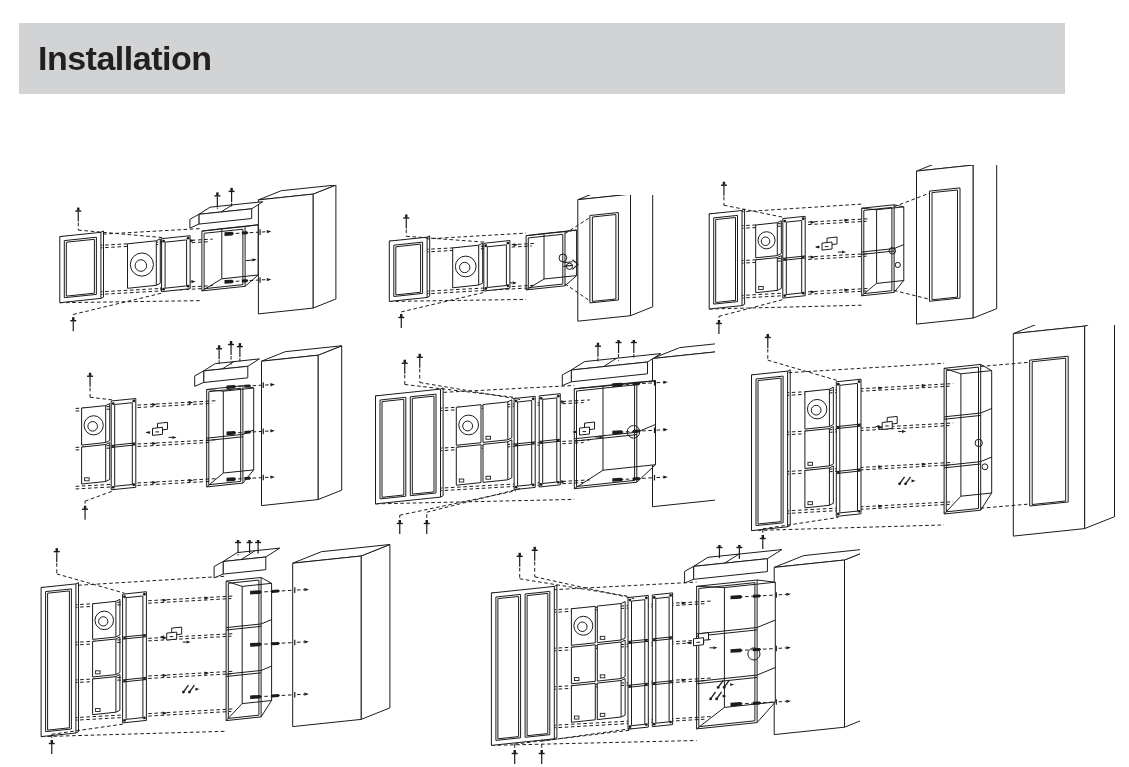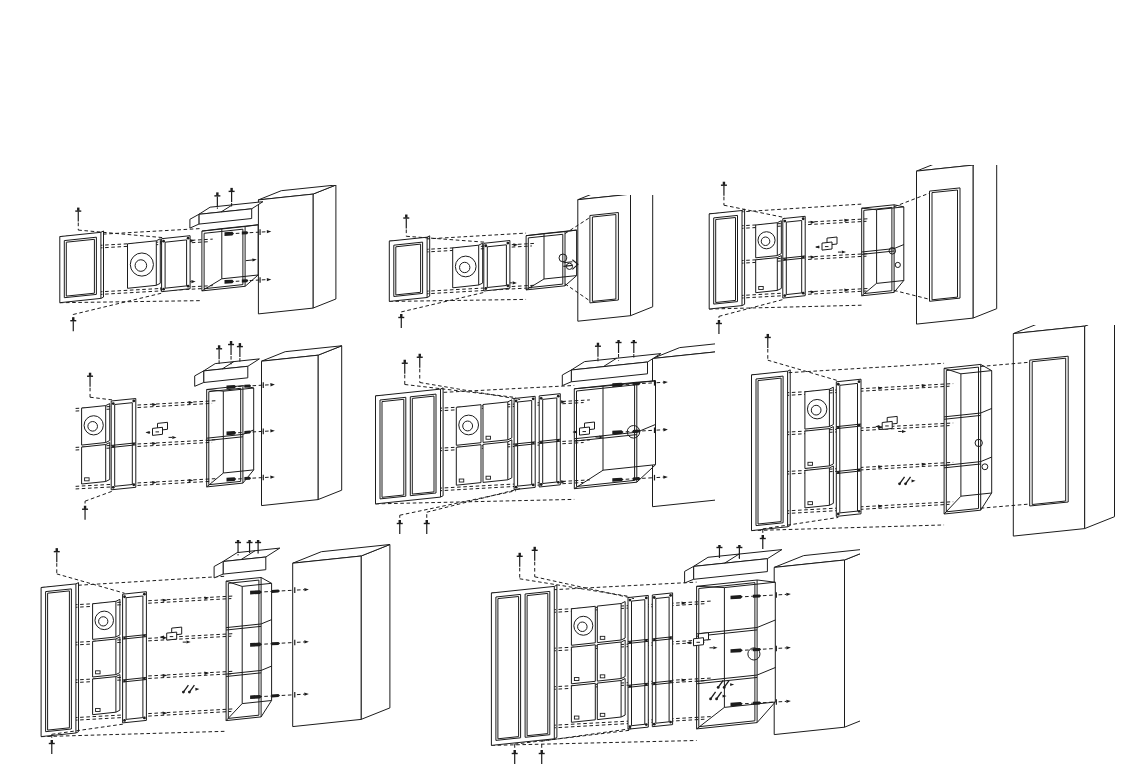--- a/index.html
+++ b/index.html
@@ -25,20 +25,23 @@
     letter-spacing:-0.5px;
   }
   .figures{position:absolute;left:0;top:0;width:100%;height:100%;}
   .diagram{position:absolute;}
   .diagram svg{display:block;}
 </style>
 </head>
 <body>
 
 <div class="page">
+  <div class="header-bar">
+    <h1>Installation</h1>
+  </div>
   <div class="figures" id="figures">
       <div class="diagram" style="left: 45px; top: 185px; width: 295px; height: 150px;">
         <svg viewBox="0 0 295 150" width="295" height="150">
           <g>
             <line x1="53.9045" y1="60.381252500000016" x2="167.71125" y2="54.121881250000015" stroke="#1c1c1c" stroke-width="1" stroke-dasharray="3.6,2.6"></line>
             <line x1="53.9045" y1="62.98125250000002" x2="163.38675" y2="56.72188125000002" stroke="#1c1c1c" stroke-width="1" stroke-dasharray="3.6,2.6"></line>
             <path d="M119.9 57.2L115.4 59.1L115.2 55.7Z" fill="#1c1c1c" stroke="none"></path>
             <path d="M149.5 55.5L145.0 57.4L144.8 54.1Z" fill="#1c1c1c" stroke="none"></path>
             <line x1="53.9045" y1="106.88125250000002" x2="167.71125" y2="100.62188125000002" stroke="#1c1c1c" stroke-width="1" stroke-dasharray="3.6,2.6"></line>
             <line x1="53.9045" y1="109.48125250000001" x2="163.38675" y2="103.22188125000001" stroke="#1c1c1c" stroke-width="1" stroke-dasharray="3.6,2.6"></line>

